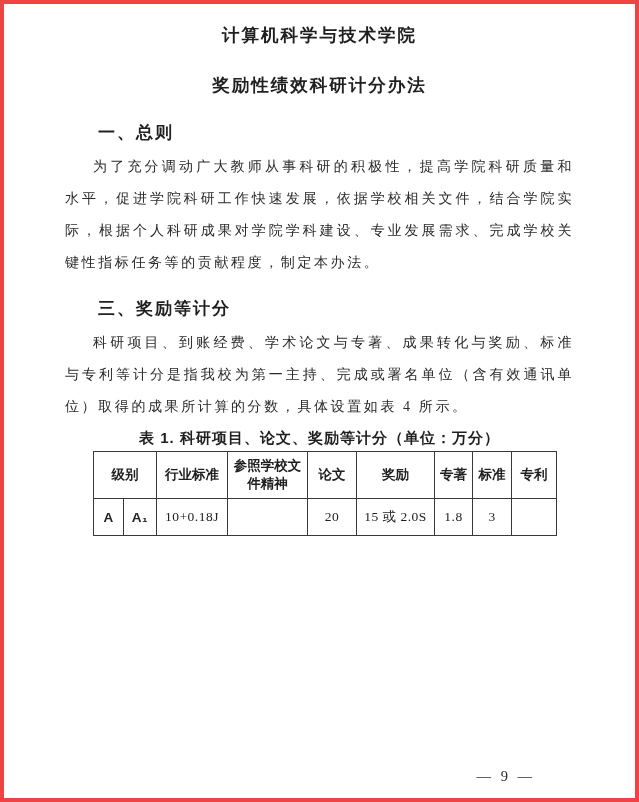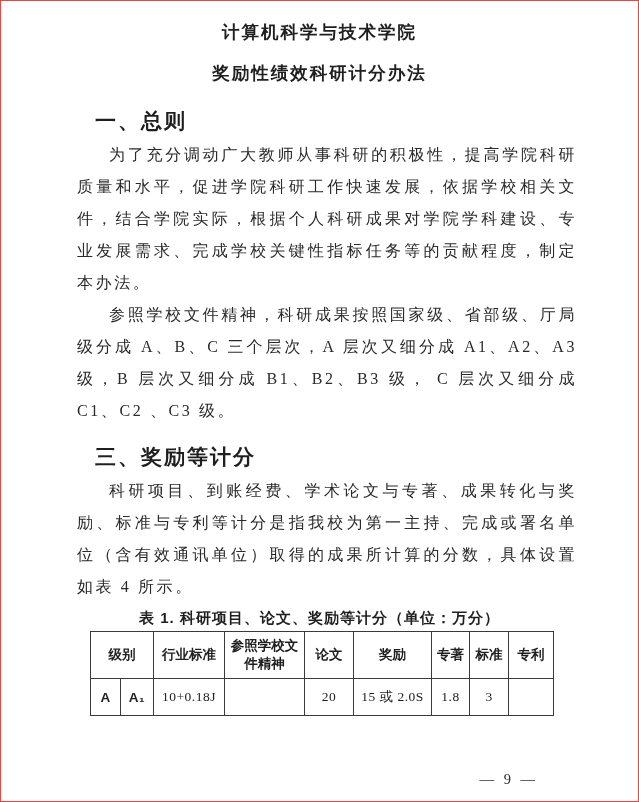--- a/index.html
+++ b/index.html
@@ -4,57 +4,56 @@
 <style>
   * { margin: 0; padding: 0; box-sizing: border-box; }
   html, body { background: #ffffff; }
   body { width: 639px; height: 802px; font-family: "Liberation Serif", serif; }
 
   .page {
     position: relative;
     width: 639px;
     height: 802px;
     background: #ffffff;
-    border: 1px solid #ef4444;
+    border: 4px solid #ef4444;
     overflow: hidden;
     color: #262626;
   }
 
   .doc-title {
     text-align: center;
     font-family: "Liberation Sans", sans-serif;
     font-weight: bold;
     font-size: 17.5px;
     letter-spacing: 2px;
     color: #1f1f1f;
     line-height: 36px;
   }
   .doc-title.first { margin-top: 13px; }
-  .doc-title.second { margin-top: 5px; }
+  .doc-title.second { margin-top: 14px; }
 
   .content { padding: 0 61px; }
 
   .section-heading {
     font-family: "Liberation Sans", sans-serif;
     font-weight: bold;
-    font-size: 21px;
+    font-size: 17px;
     letter-spacing: 2px;
     color: #1f1f1f;
     line-height: 33px;
     margin: 13px 0 2px 33px;
   }
 
   .para {
-    font-size: 16px;
+    font-size: 14px;
     line-height: 32px;
     letter-spacing: 2.6px;
     text-align: justify;
     text-indent: 2em;
     color: #2a2a2a;
-    margin-left: 15px;
   }
 
   .table-caption {
     text-align: center;
     font-family: "Liberation Sans", sans-serif;
     font-weight: bold;
     font-size: 15px;
     letter-spacing: 1px;
     color: #1f1f1f;
     margin-top: 6px;
@@ -113,21 +112,20 @@
   <div class="doc-title second">奖励性绩效科研计分办法</div>
 
   <div class="content">
 
     <div class="section">
       <div class="section-heading">一、总则</div>
       <p class="para">为了充分调动广大教师从事科研的积极性，提高学院科研质量和水平，促进学院科研工作快速发展，依据学校相关文件，结合学院实际，根据个人科研成果对学院学科建设、专业发展需求、完成学校关键性指标任务等的贡献程度，制定本办法。</p>
     </div>
 
     <div class="section">
-      <p class="para">参照学校文件精神，科研成果按照国家级、省部级、厅局级分成 A、B、C 三个层次，A 层次又细分成 A1、A2、A3 级，B 层次又细分成 B1、B2、B3 级， C 层次又细分成 C1、C2 、C3 级。</p>
     </div>
 
     <div class="section">
       <div class="section-heading">三、奖励等计分</div>
       <p class="para">科研项目、到账经费、学术论文与专著、成果转化与奖励、标准与专利等计分是指我校为第一主持、完成或署名单位（含有效通讯单位）取得的成果所计算的分数，具体设置如表 4 所示。</p>
     </div>
 
   </div>
 
   <div class="table-caption">表 1.  科研项目、论文、奖励等计分（单位：万分）</div>

